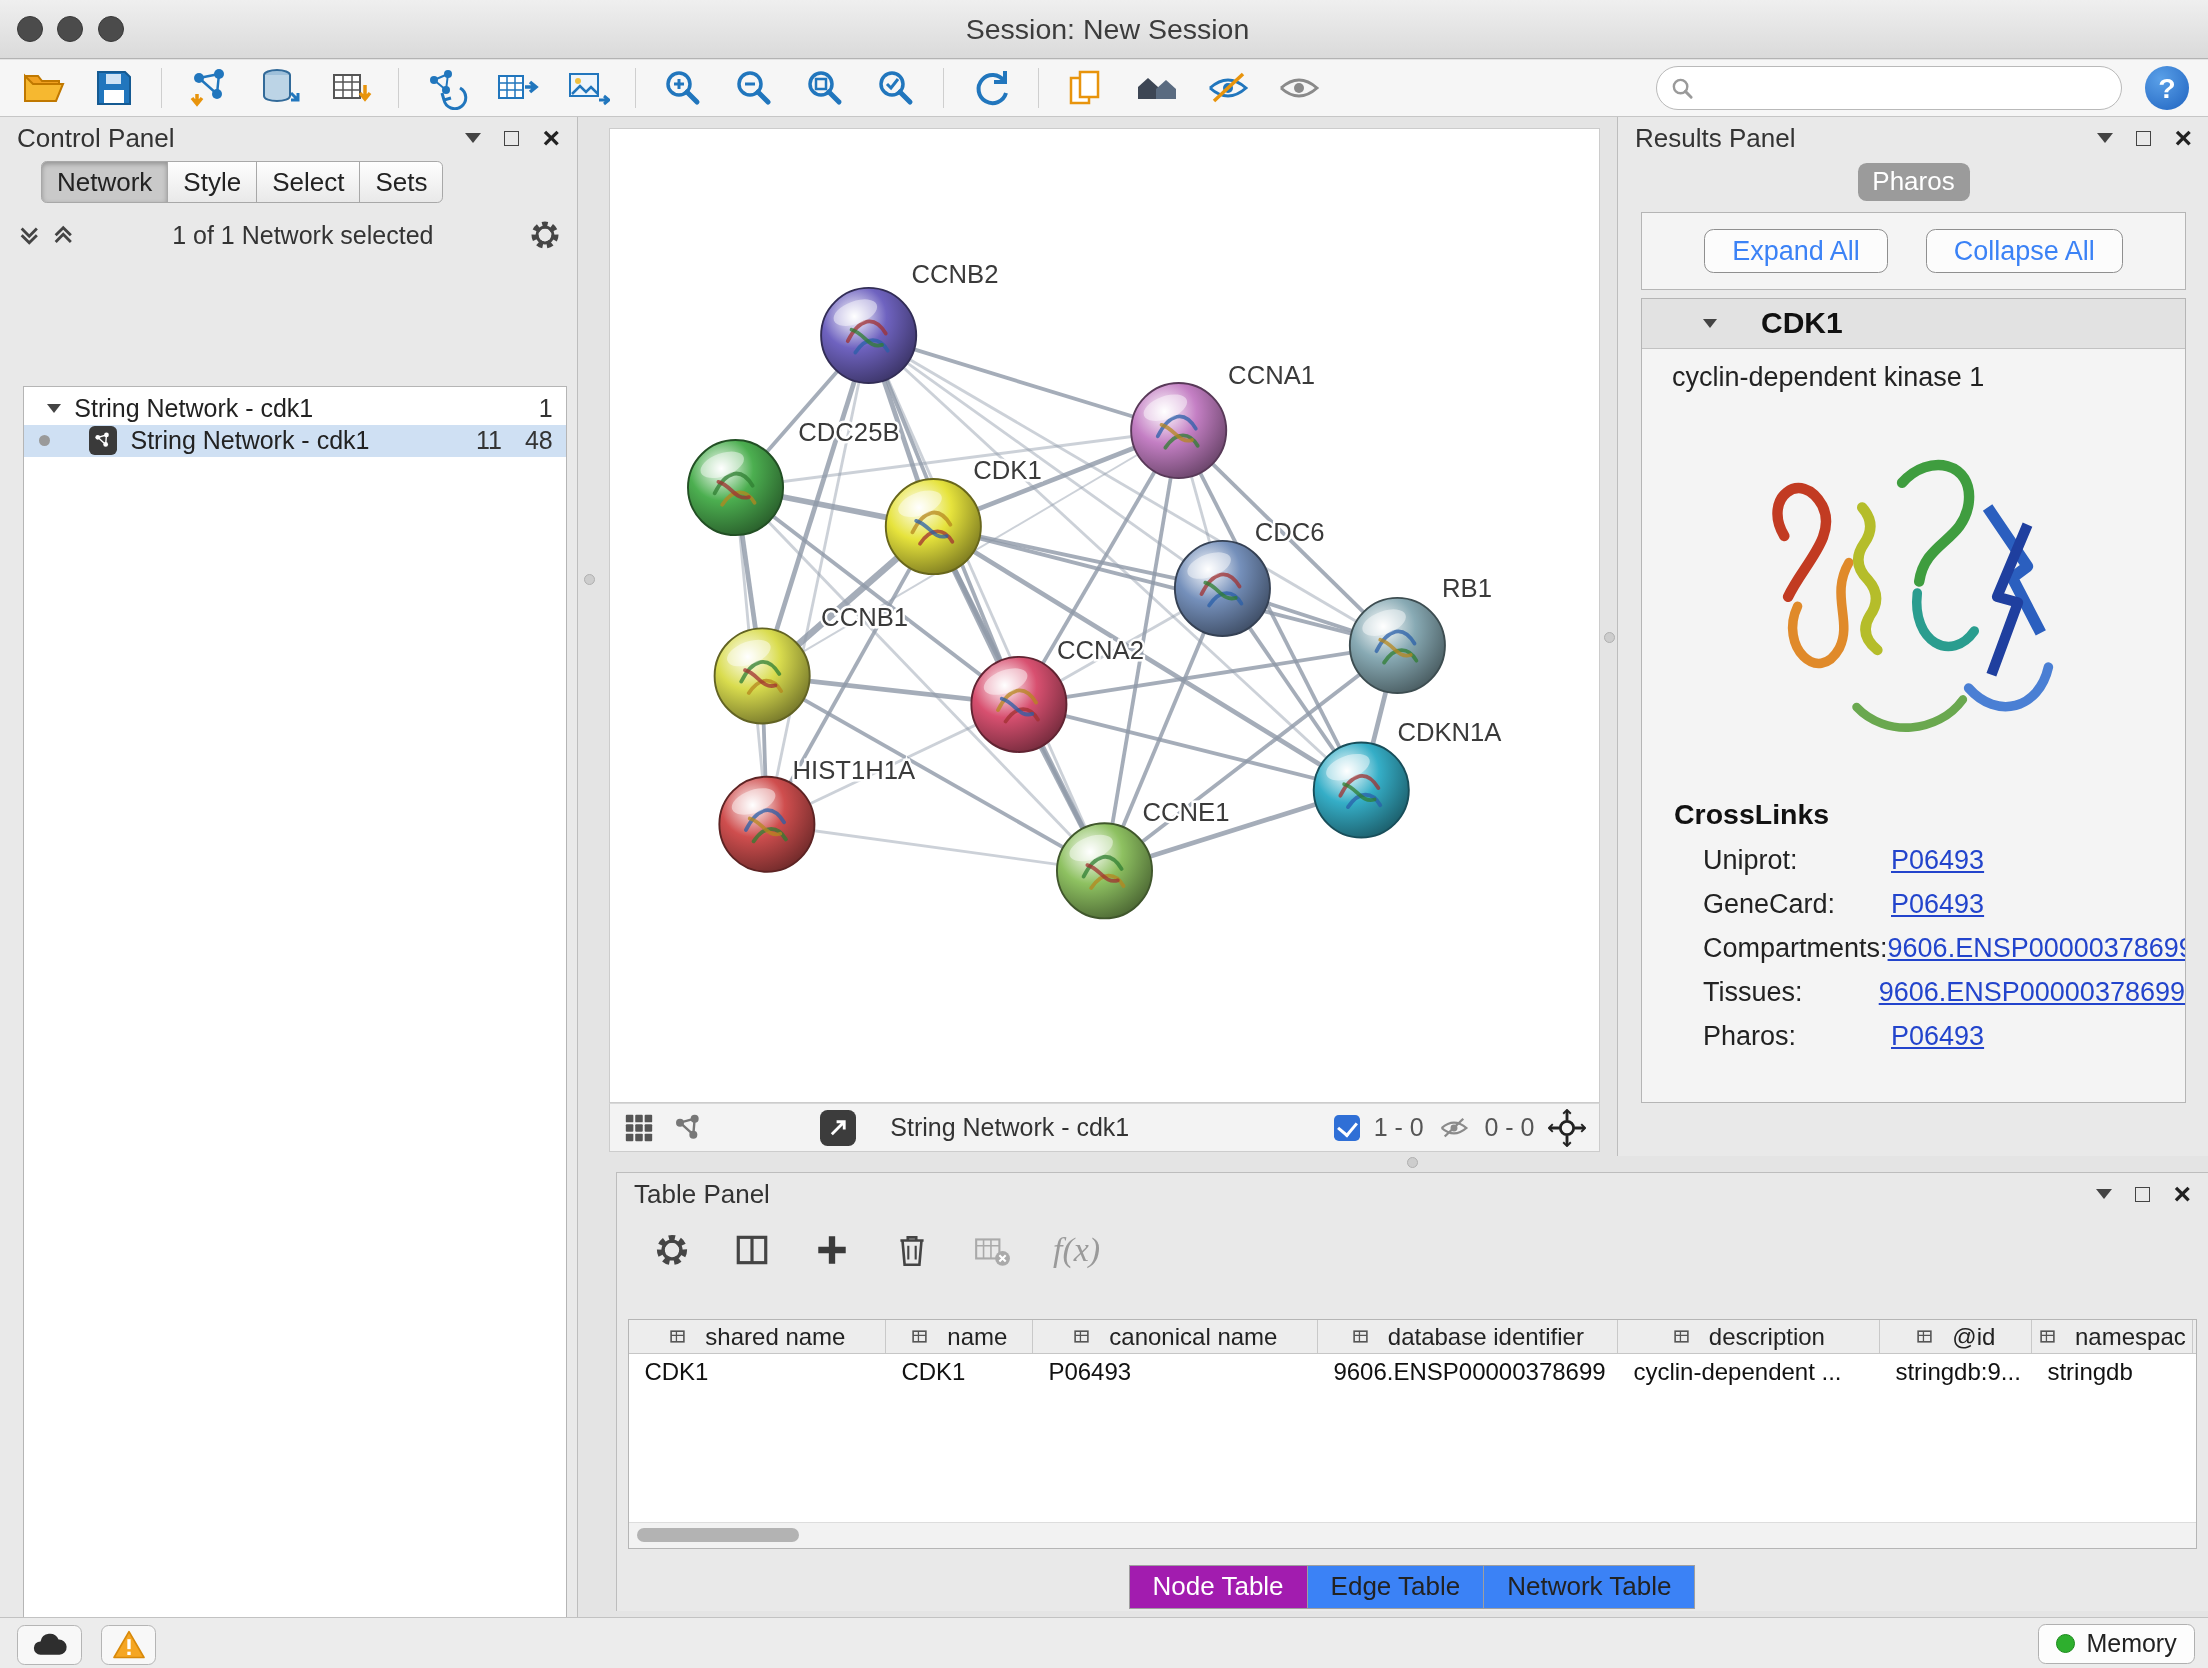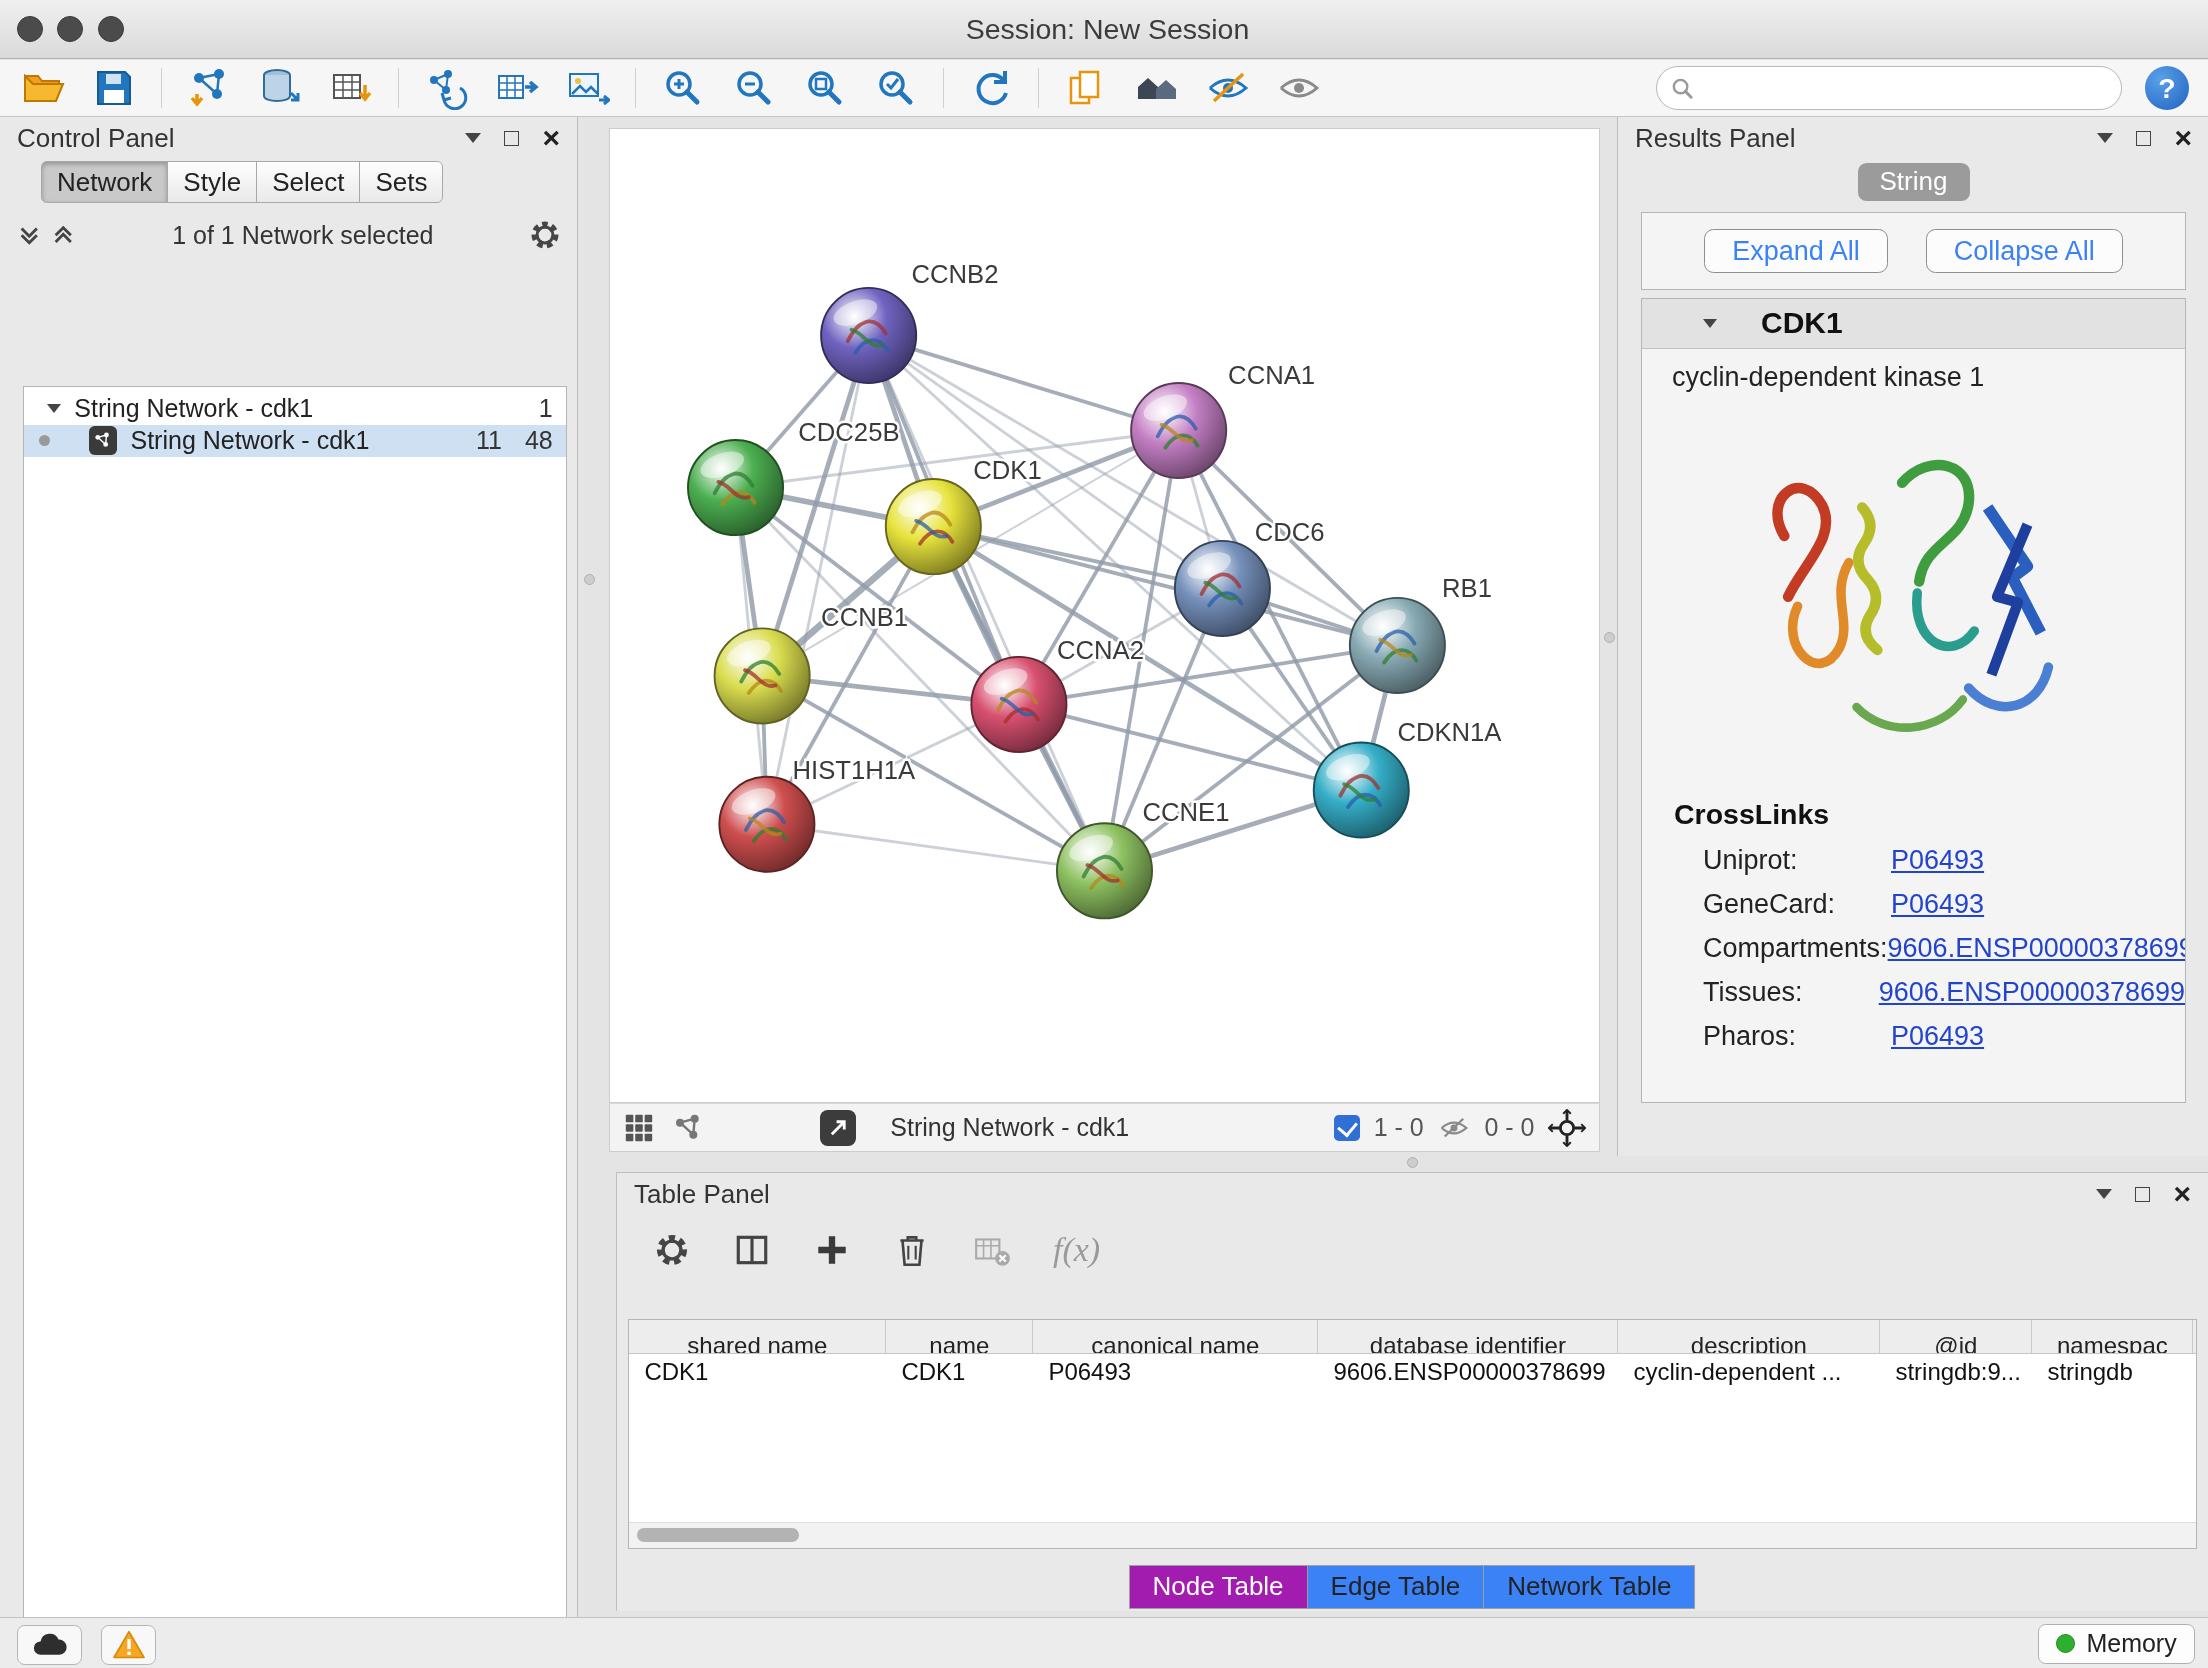--- a/index.html
+++ b/index.html
@@ -70,21 +70,21 @@
   .clrow{display:flex;height:44px;align-items:center;margin-left:61px;font-size:27px;color:#222;}
   .cl-label{width:188px;}
   .cl-link{color:#2244cc;text-decoration:underline;cursor:pointer;}
 
   
   .tpanel{position:absolute;left:616px;top:1172px;width:1592px;height:439px;background:#e9e9e9;border-left:1px solid #bdbdbd;border-top:1px solid #bdbdbd;box-sizing:border-box;}
   .ttoolbar{display:flex;align-items:center;gap:42px;padding:7.6px 0 0 36px;height:55px;}
   .fx{font-family:"Liberation Serif",serif;font-style:italic;font-size:34px;color:#9a9a9a;}
   .tablewrap{position:absolute;left:11.4px;top:146px;width:1569px;height:230px;background:#fff;border:1px solid #b5b5b5;box-sizing:border-box;}
   .thead{display:flex;height:33px;background:#ededed;border-bottom:1px solid #c6c6c6;}
-  .th{display:flex;align-items:center;justify-content:center;gap:19px;font-size:24px;color:#222;border-right:1px solid #c9c9c9;box-sizing:border-box;overflow:hidden;white-space:nowrap;flex-direction:column;}
+  .th{display:flex;align-items:center;justify-content:center;gap:19px;font-size:24px;color:#222;border-right:1px solid #c9c9c9;box-sizing:border-box;overflow:hidden;white-space:nowrap;}
   .tdrow{display:flex;height:36px;align-items:center;}
   .td{font-size:24px;color:#111;padding-left:15px;box-sizing:border-box;white-space:nowrap;overflow:hidden;}
   .c0{width:257px}.c1{width:147px}.c2{width:285px}.c3{width:300px}.c4{width:262px}.c5{width:152px}.c6{width:161px}
   .hscroll{position:absolute;left:0;right:0;bottom:0;height:25px;background:#f2f2f2;border-top:1px solid #ddd;}
   .hthumb{position:absolute;left:7.6px;top:4.8px;width:162px;height:14.3px;border-radius:7.6px;background:#b3b3b3;}
   .ttabs{position:absolute;left:50%;transform:translateX(-50%);bottom:1.9px;display:flex;}
   .ttab{padding:5.7px 23px;font-size:26px;border:1px solid #9f9f9f;background:#3b82f6;color:#222;margin-left:-1px;white-space:nowrap;}
   .ttab.sel{background:#a21caf;color:#fff;}
 
   
@@ -542,21 +542,21 @@
   <div class="rpanel">
     <div class="phead">
       <span>Results Panel</span>
       <span class="wicons">
         <span class="tri-down"></span>
         <span class="wi-sq"></span>
         <span class="wi-x">×</span>
       </span>
     </div>
     <div class="stringtab">
-        <span>String</span>
+        <span>Pharos</span>
       </div>
     <div class="rbox btnbox">
       <span class="rbtn">Expand All</span>
       <span class="rbtn">Collapse All</span>
     </div>
     <div class="rbox cdkbox">
       <div class="cdkhead">
         <span class="tri-down small"></span>
         <span class="gene-symbol">CDK1</span>
       </div>

